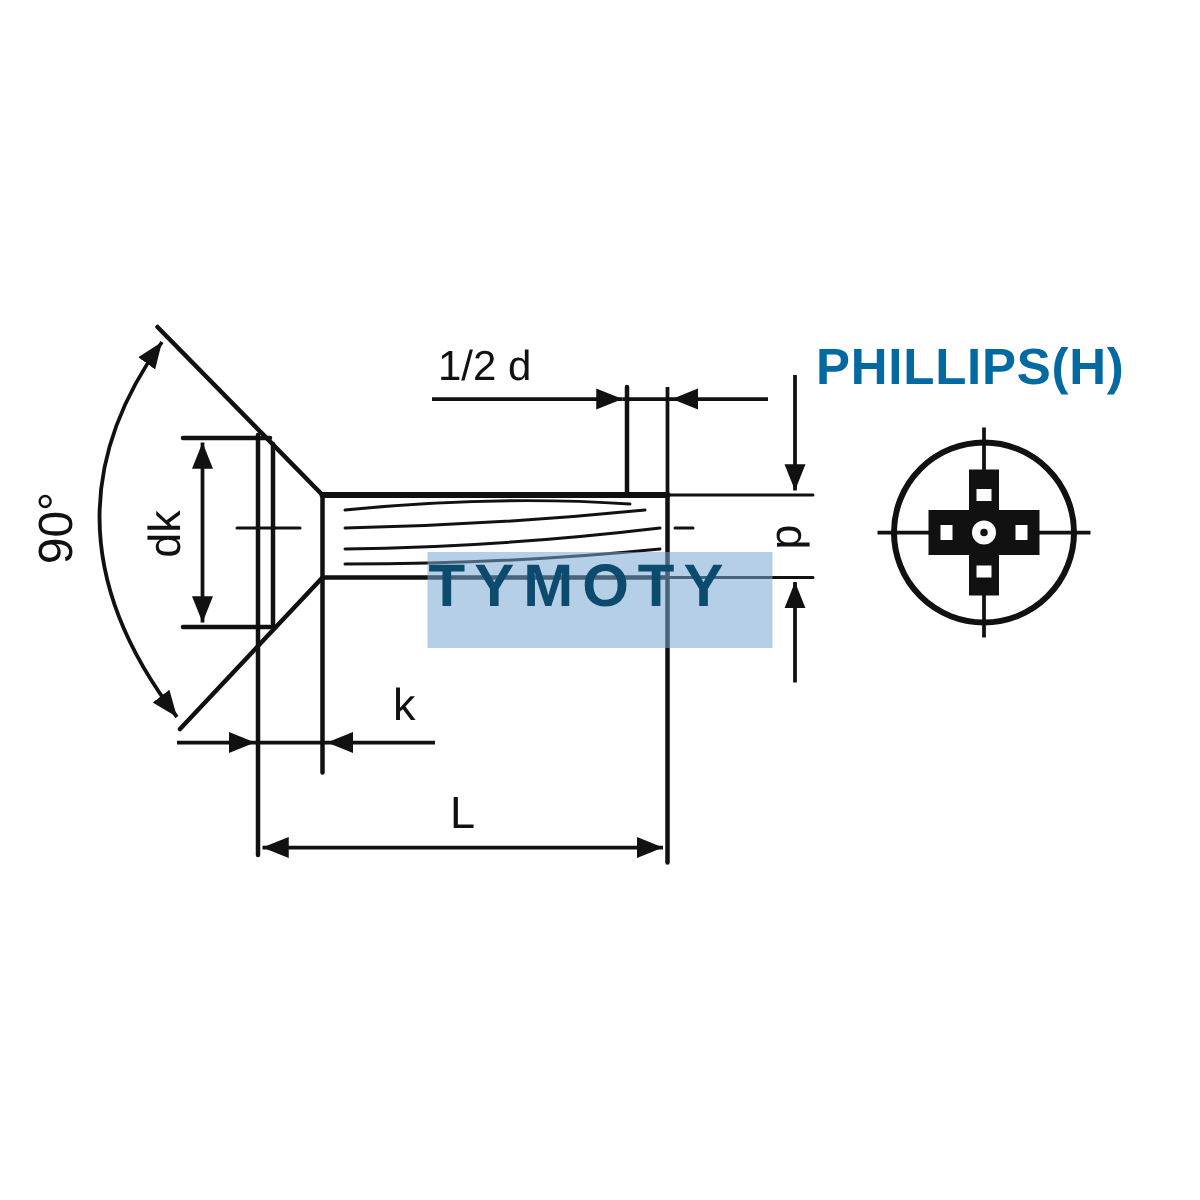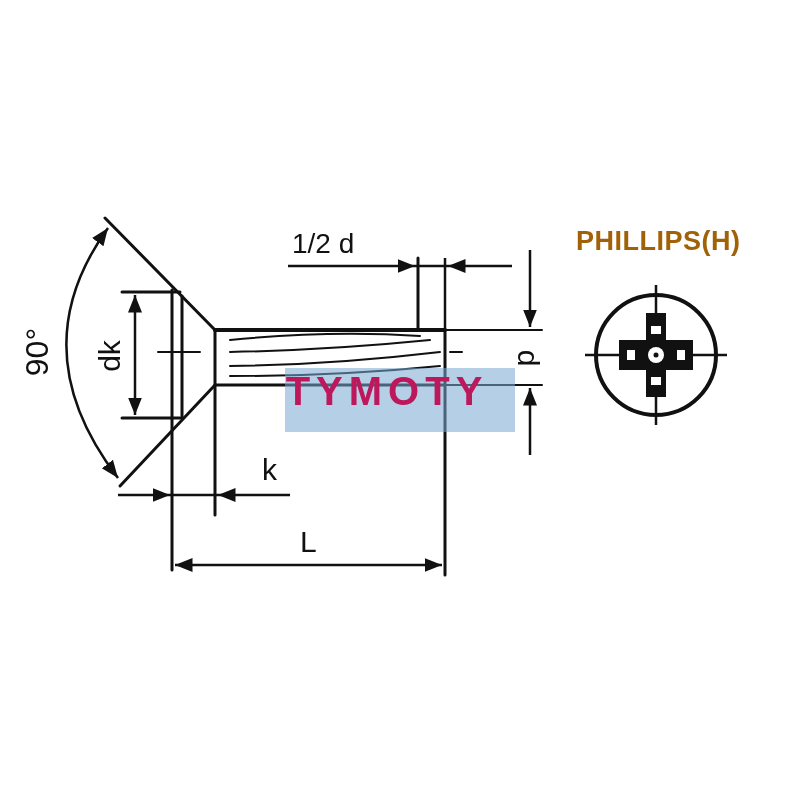--- a/index.html
+++ b/index.html
@@ -1,21 +1,21 @@
 <!DOCTYPE html>
 <html><head>
   <meta charset="utf-8">
   <style>
     html, body { margin: 0; padding: 0; background: #ffffff; }
     body { width: 800px; height: 800px; position: relative; overflow: hidden; font-family: "Liberation Sans", sans-serif; }
     #canvas { position: absolute; left: 0; top: 0; width: 800px; height: 800px; }
     .lbl { font-family: "Liberation Sans", sans-serif; fill: #111; }
-    .title { position: absolute; left: 576px; top: 226px; font-size: 27px; font-weight: bold; color: #a16207; letter-spacing: 0.5px; font-family: "Liberation Sans", sans-serif; }
+    .title { position: absolute; left: 544px; top: 226px; font-size: 34px; font-weight: bold; color: #0369a1; letter-spacing: 0.5px; font-family: "Liberation Sans", sans-serif; }
     .wm { position: absolute; left: 285px; top: 368px; width: 230px; height: 64px; background: rgba(120,170,210,0.55); }
-    .wm-main { position: absolute; left: 0; top: 0; width: 204px; text-align: center; font-size: 40px; font-weight: bold; color: #be185d; letter-spacing: 6px; line-height: 46px; font-family: "Liberation Sans", sans-serif; }
+    .wm-main { position: absolute; left: 0; top: 0; width: 204px; text-align: center; font-size: 40px; font-weight: bold; color: #0c4a6e; letter-spacing: 6px; line-height: 46px; font-family: "Liberation Sans", sans-serif; }
     .wm-sub { position: absolute; left: 0; top: 46px; width: 230px; text-align: center; font-size: 11px; color: #ffffff; letter-spacing: 5px; line-height: 14px; font-family: "Liberation Sans", sans-serif; }
   </style>
 </head>
 <body>
 
 <div id="canvas">
   <svg width="800" height="800" viewBox="0 0 800 800" xmlns="http://www.w3.org/2000/svg">
     <defs>
       <marker id="arr" viewBox="0 0 10 10" refX="10" refY="5" markerWidth="7" markerHeight="7" orient="auto-start-reverse">
         <path d="M0,1 L10,5 L0,9 z" fill="#111"></path>

